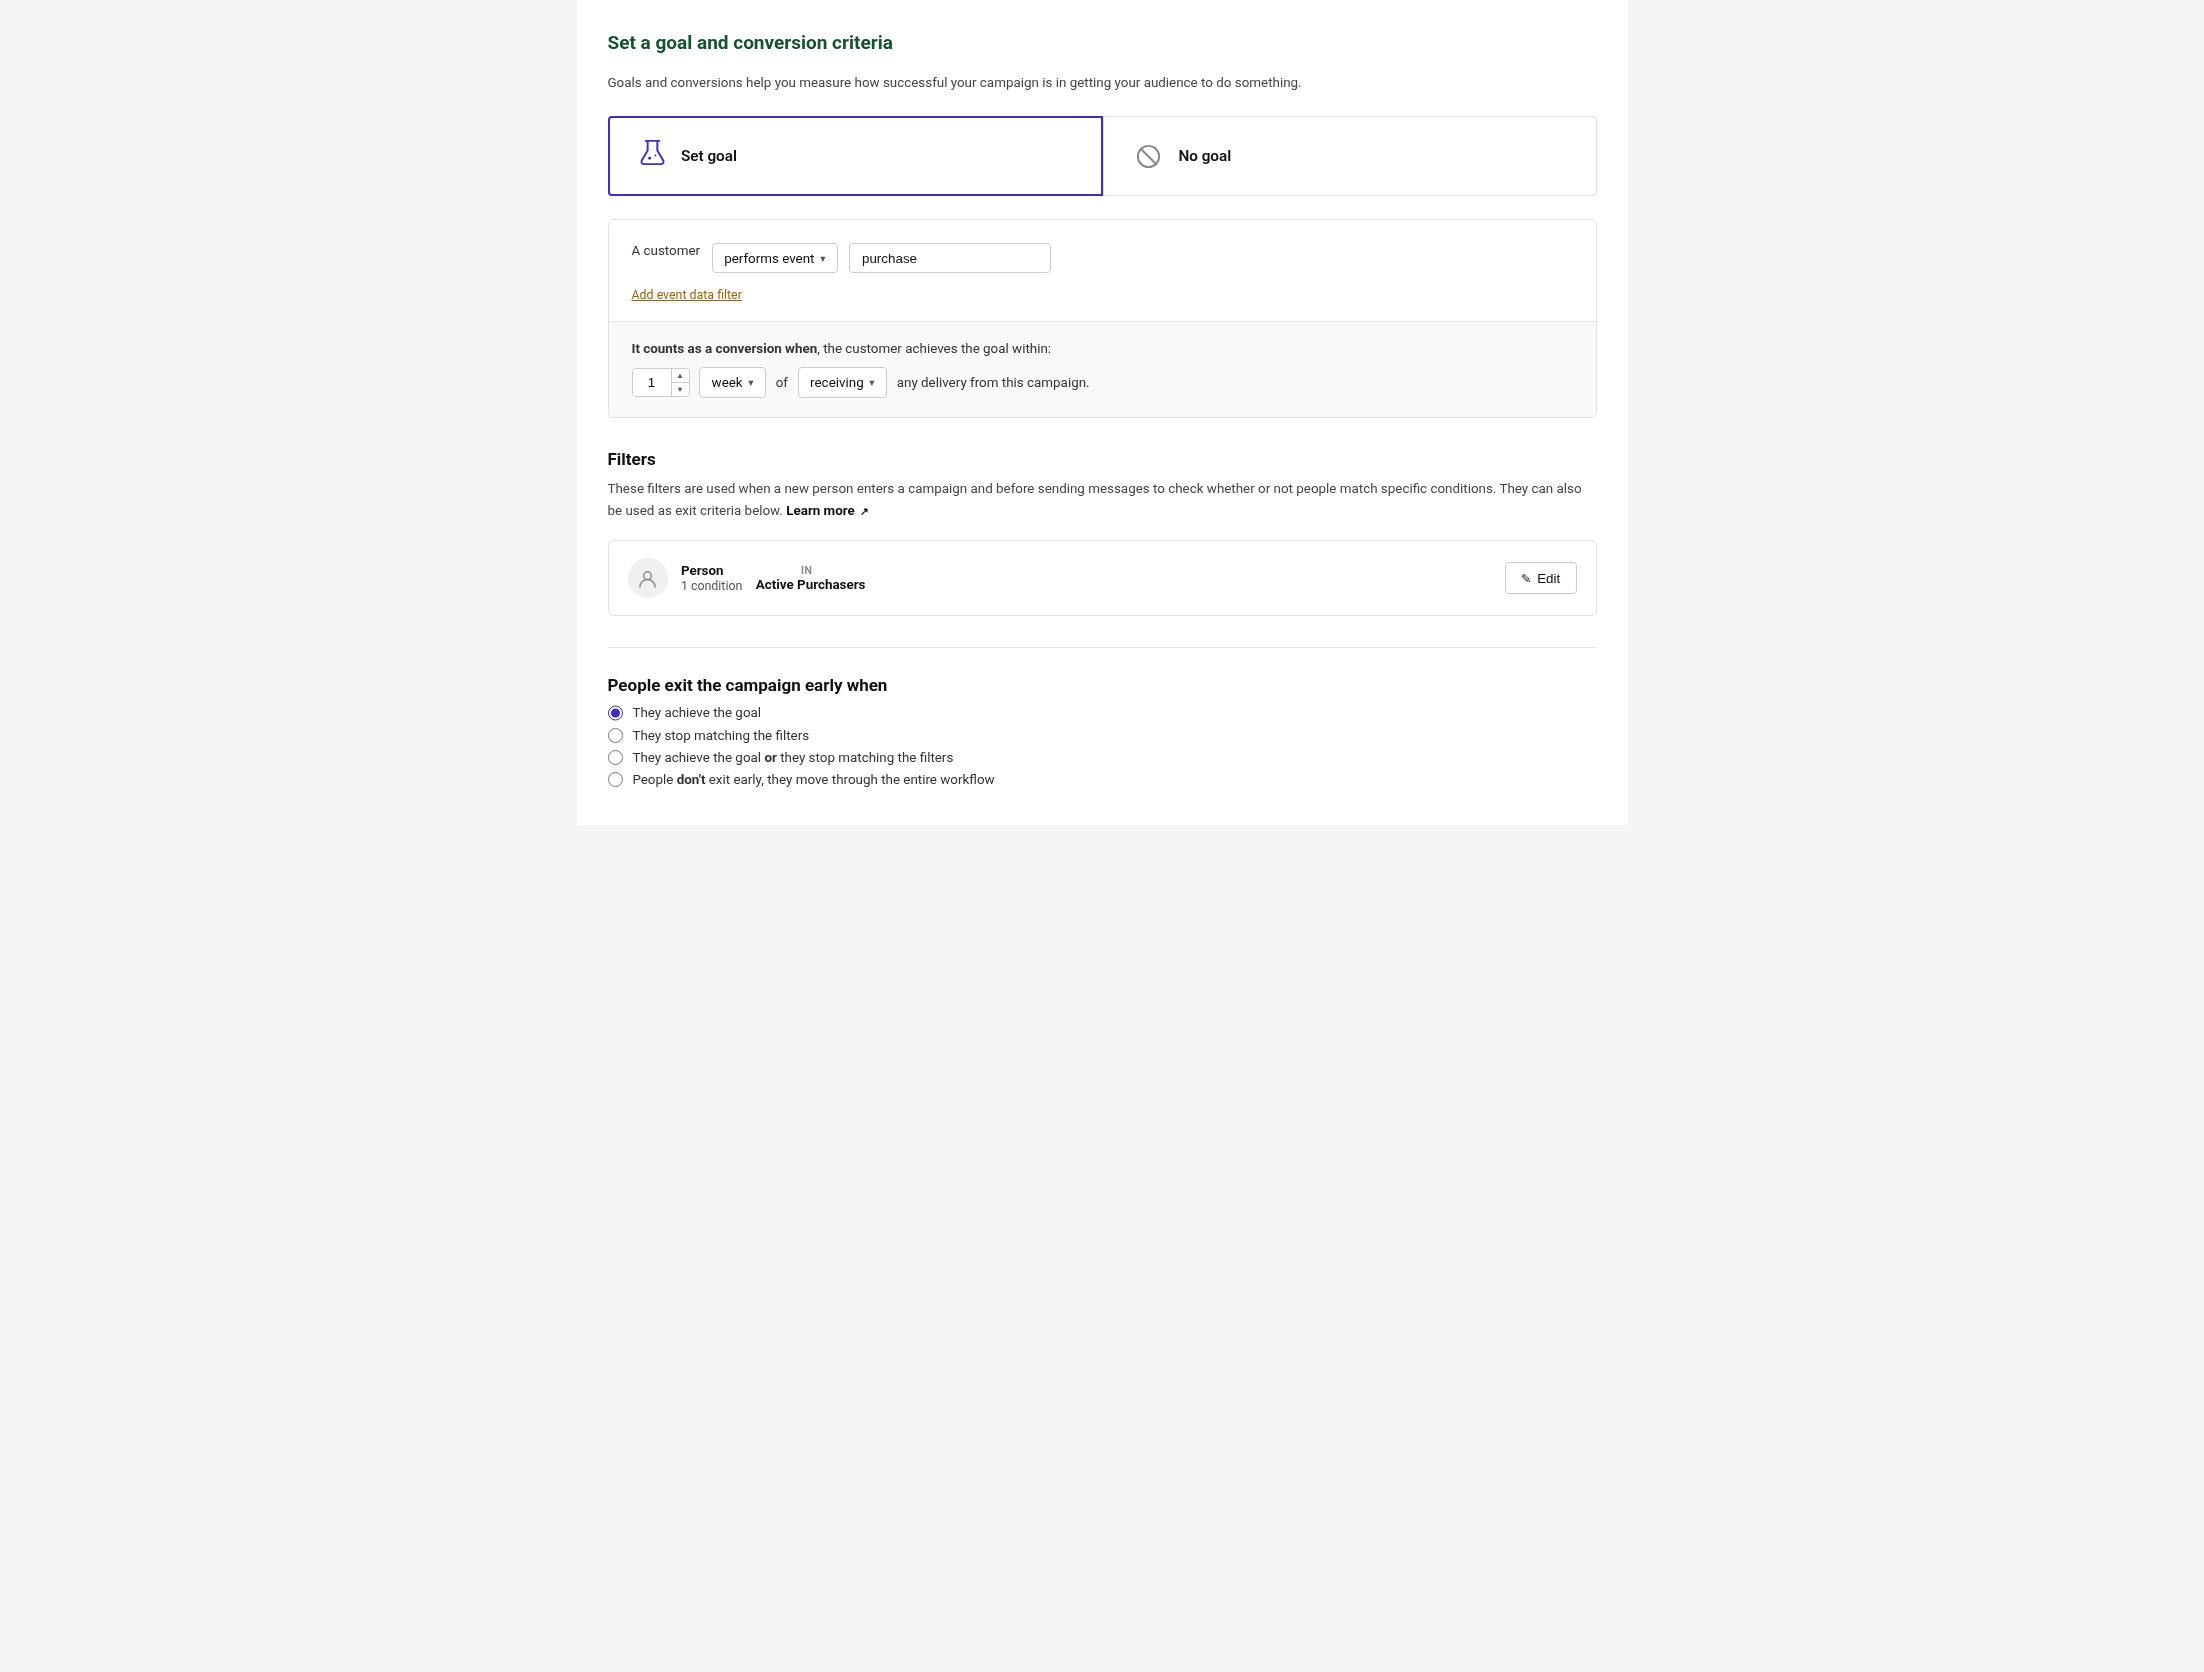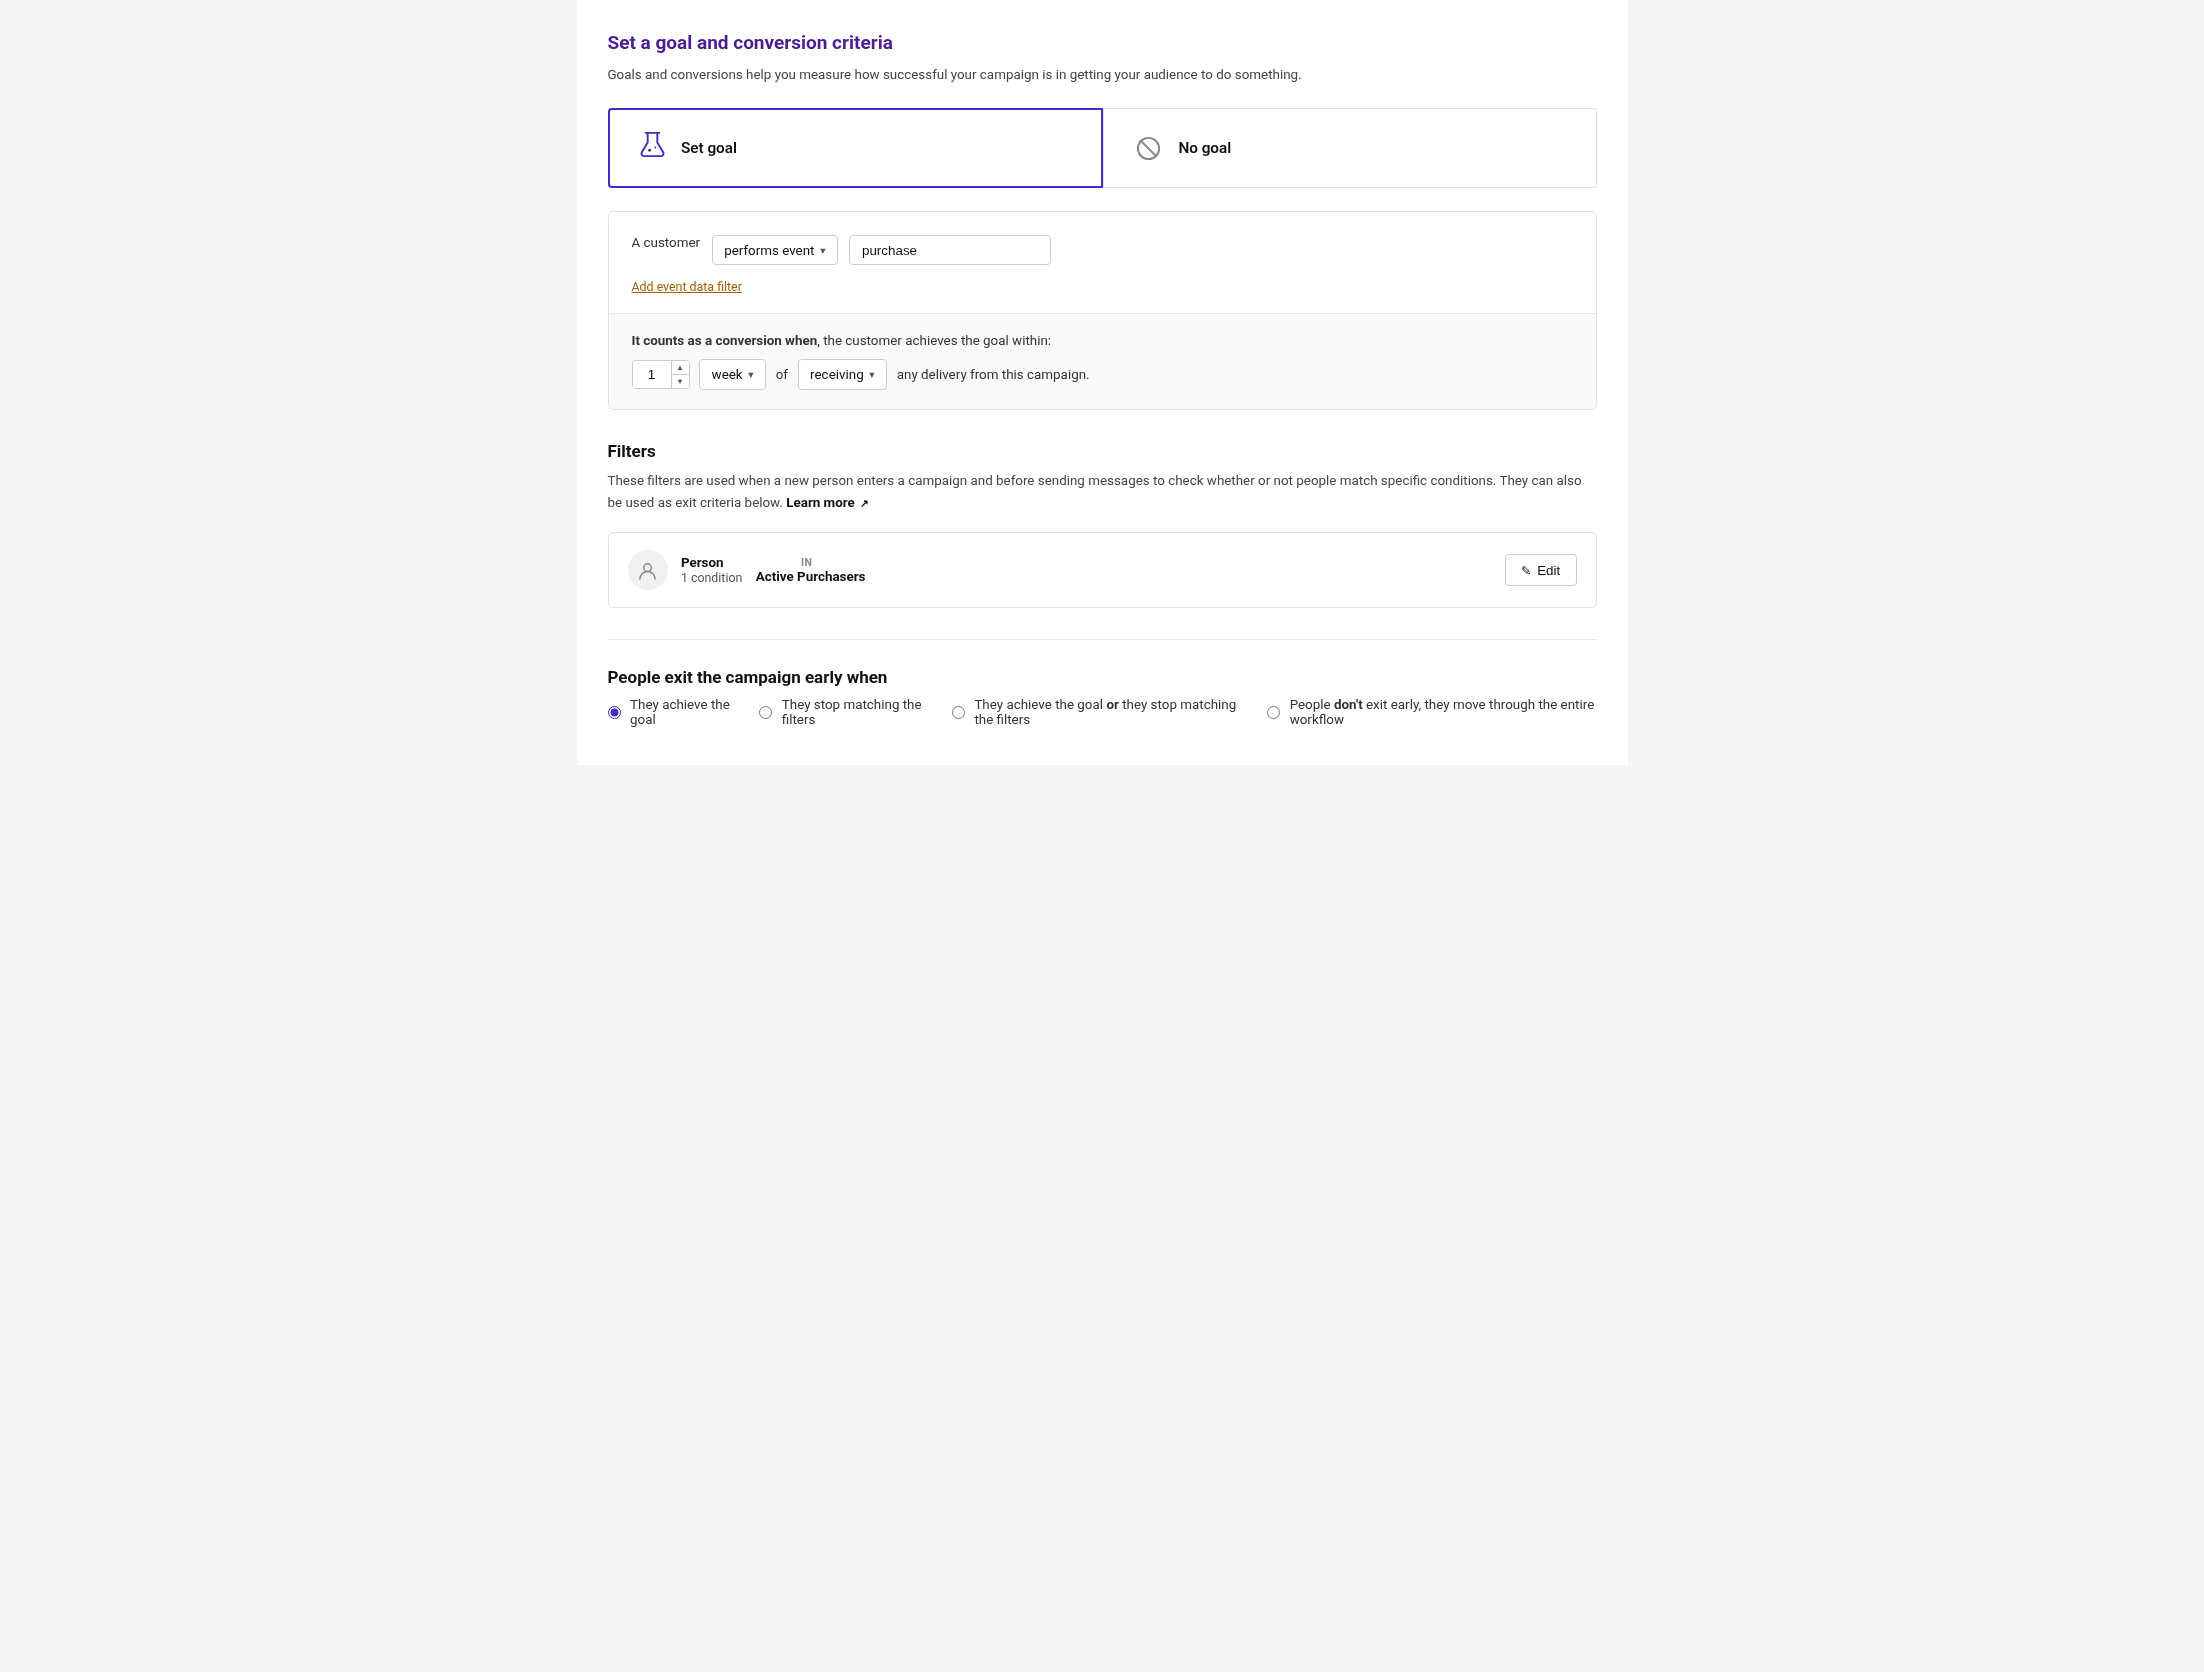--- a/index.html
+++ b/index.html
@@ -13,22 +13,22 @@
       background: #ffffff;
       max-width: 1051px;
       margin: 0 auto;
       padding: 31px 31px 38px 31px;
     }
 
     
     .section-title {
       font-size: 19px;
       font-weight: 700;
-      margin-bottom: 11px;
-      color: #4c1d95;
+      margin-bottom: 19px;
+      color: #14532d;
     }
     .section-desc {
       font-size: 13.4px;
       color: #444;
       margin-bottom: 23px;
       line-height: 1.5;
     }
 
     
     .goal-selector-row {
@@ -286,22 +286,22 @@
       padding-top: 27px;
     }
     .exit-title {
       font-size: 17px;
       font-weight: 700;
       margin-bottom: 10px;
       color: #111;
     }
     .radio-group {
       display: flex;
-      flex-direction: row;
-      gap: 21px;
+      flex-direction: column;
+      gap: 7px;
     }
     .radio-item {
       display: flex;
       align-items: center;
       gap: 9.6px;
       font-size: 13.4px;
       color: #333;
       cursor: pointer;
     }
     .radio-item input[type="radio"] {

